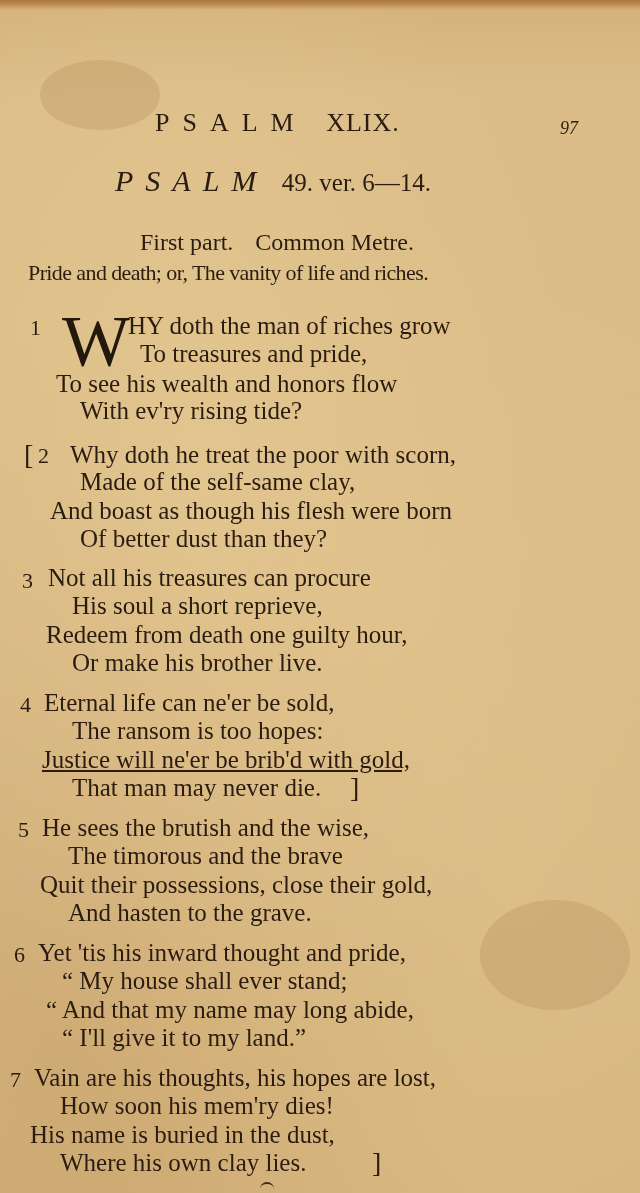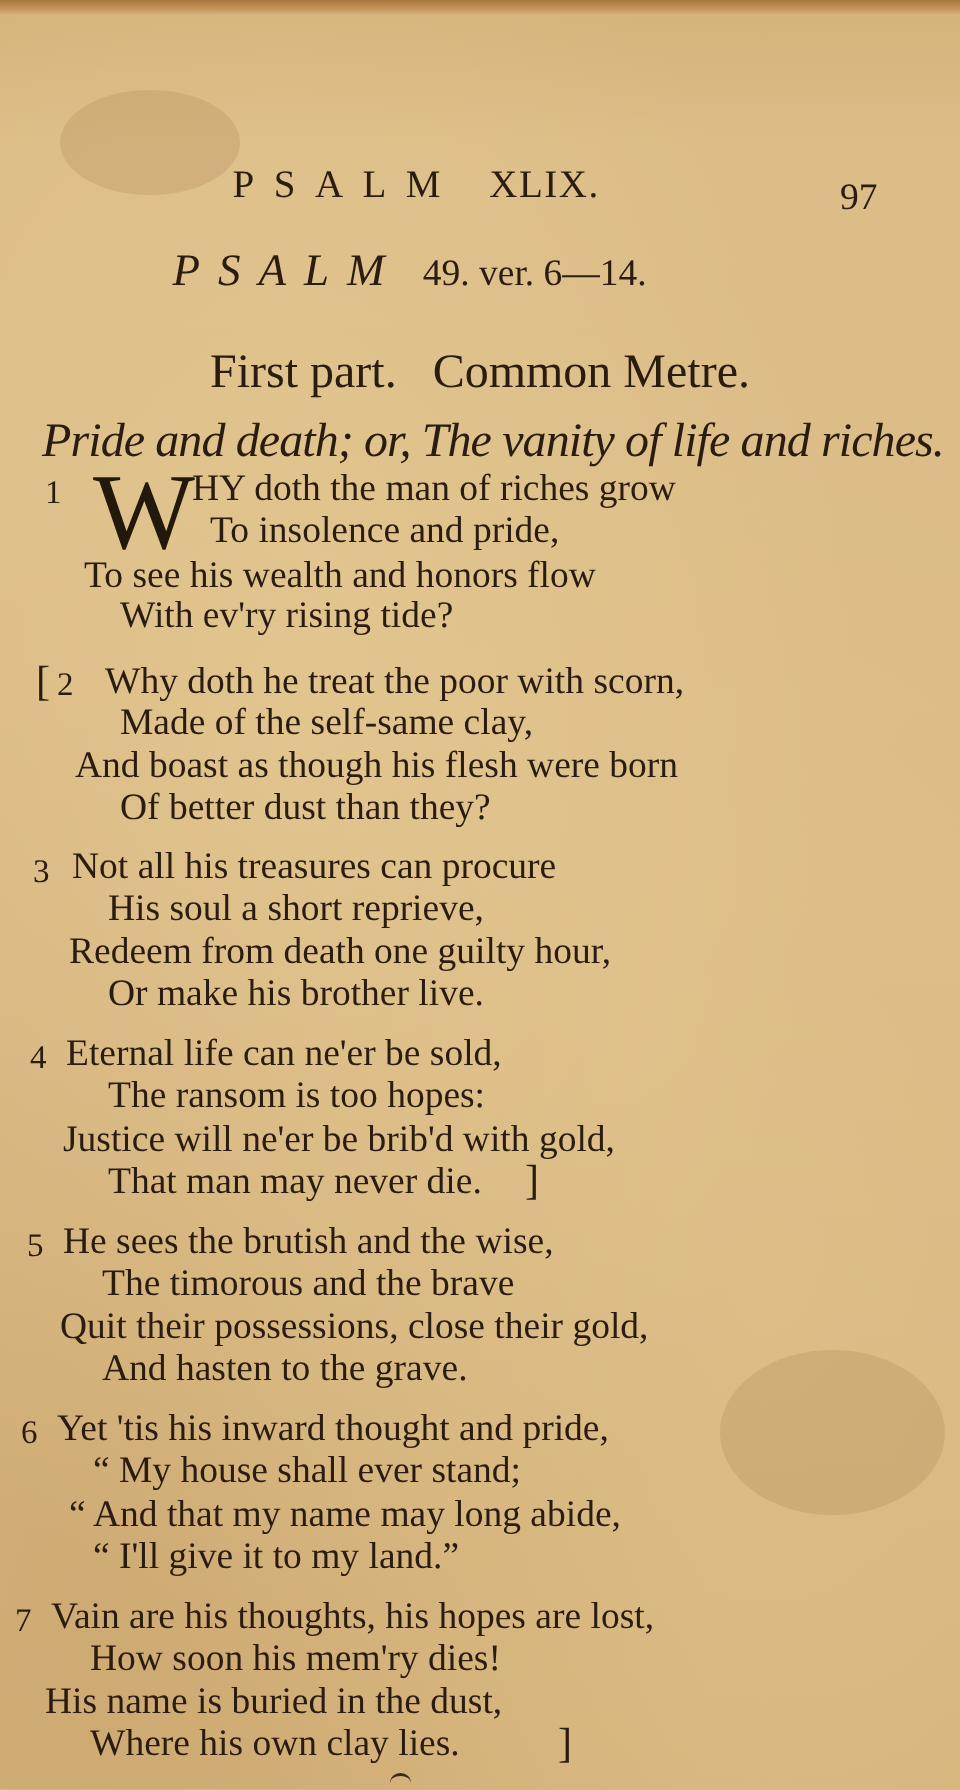--- a/index.html
+++ b/index.html
@@ -22,36 +22,36 @@
       position: absolute; left: 0; top: 0; width: 640px; height: 10px;
       background: linear-gradient(180deg, #a8763e 0%, #c08f55 50%, rgba(210,175,120,0) 100%);
     }
     .running-head {
       position: absolute; left: 155px; top: 108px;
       font-size: 26px; letter-spacing: 13px; color: #2a1c10;
     }
     .running-head .numeral { letter-spacing: 1px; }
     .page-number {
       position: absolute; left: 560px; top: 118px;
-      font-size: 25px; color: #2a1c10; 
+      font-size: 18px; color: #2a1c10; font-style: italic;
     }
     .psalm-title {
       position: absolute; left: 115px; top: 164px;
       font-size: 30px; color: #2a1c10;
     }
     .psalm-title .psalm-word { font-style: italic; letter-spacing: 12px; }
     .psalm-title .psalm-ref { font-size: 25px; margin-left: 6px; }
     .part-line {
       position: absolute; left: 140px; top: 229px;
-      font-size: 32px; color: #2a1c10;
+      font-size: 24px; color: #2a1c10;
     }
     .part-line span + span { margin-left: 16px; }
     .subtitle {
-      position: absolute; left: 28px; top: 275px;
-      font-size: 32px; font-style: italic; color: #2a1c10;
+      position: absolute; left: 28px; top: 260px;
+      font-size: 22px; color: #2a1c10;
       letter-spacing: -0.6px; white-space: nowrap;
     }
     .line {
       position: absolute; font-size: 25px; white-space: nowrap; color: #2a1c10;
       line-height: 30px;
     }
     .verse-num {
       position: absolute; font-size: 22px; color: #2a1c10; line-height: 30px;
     }
     .bracket { position: absolute; font-size: 28px; color: #2a1c10; line-height: 30px; }
@@ -91,21 +91,21 @@
     <span>First part.</span>
     <span>Common Metre.</span>
   </div>
 
   <div class="subtitle">Pride and death; or, The vanity of life and riches.</div>
 
   <div>
     <span class="verse-num" style="left:30px;top:313px;">1</span>
     <span class="drop-cap">W</span>
     <span class="line" style="left:128px;top:311px;">HY doth the man of riches grow</span>
-    <span class="line" style="left:140px;top:339px;">To insolence and pride,</span>
+    <span class="line" style="left:140px;top:339px;">To treasures and pride,</span>
     <span class="line" style="left:56px;top:369px;">To see his wealth and honors flow</span>
     <span class="line" style="left:80px;top:396px;">With ev'ry rising tide?</span>
   </div>
 
   <div>
     <span class="bracket" style="left:24px;top:440px;">[</span>
     <span class="verse-num" style="left:38px;top:441px;">2</span>
     <span class="line" style="left:70px;top:440px;">Why doth he treat the poor with scorn,</span>
     <span class="line" style="left:80px;top:467px;">Made of the self-same clay,</span>
     <span class="line" style="left:50px;top:496px;">And boast as though his flesh were born</span>
@@ -117,21 +117,21 @@
     <span class="line" style="left:48px;top:563px;">Not all his treasures can procure</span>
     <span class="line" style="left:72px;top:591px;">His soul a short reprieve,</span>
     <span class="line" style="left:46px;top:620px;">Redeem from death one guilty hour,</span>
     <span class="line" style="left:72px;top:648px;">Or make his brother live.</span>
   </div>
 
   <div>
     <span class="verse-num" style="left:20px;top:690px;">4</span>
     <span class="line" style="left:44px;top:688px;">Eternal life can ne'er be sold,</span>
     <span class="line" style="left:72px;top:716px;">The ransom is too hopes:</span>
-    <span class="line" style="left:42px;top:745px;">Justice will ne'er be brib'd with gold,</span>
+    <span class="line" style="left:42px;top:745px;text-decoration:underline;">Justice will ne'er be brib'd with gold,</span>
     <span class="line" style="left:72px;top:773px;">That man may never die.</span>
     <span class="bracket" style="left:350px;top:773px;">]</span>
   </div>
 
   <div>
     <span class="verse-num" style="left:18px;top:815px;">5</span>
     <span class="line" style="left:42px;top:813px;">He sees the brutish and the wise,</span>
     <span class="line" style="left:68px;top:841px;">The timorous and the brave</span>
     <span class="line" style="left:40px;top:870px;">Quit their possessions, close their gold,</span>
     <span class="line" style="left:68px;top:898px;">And hasten to the grave.</span>

